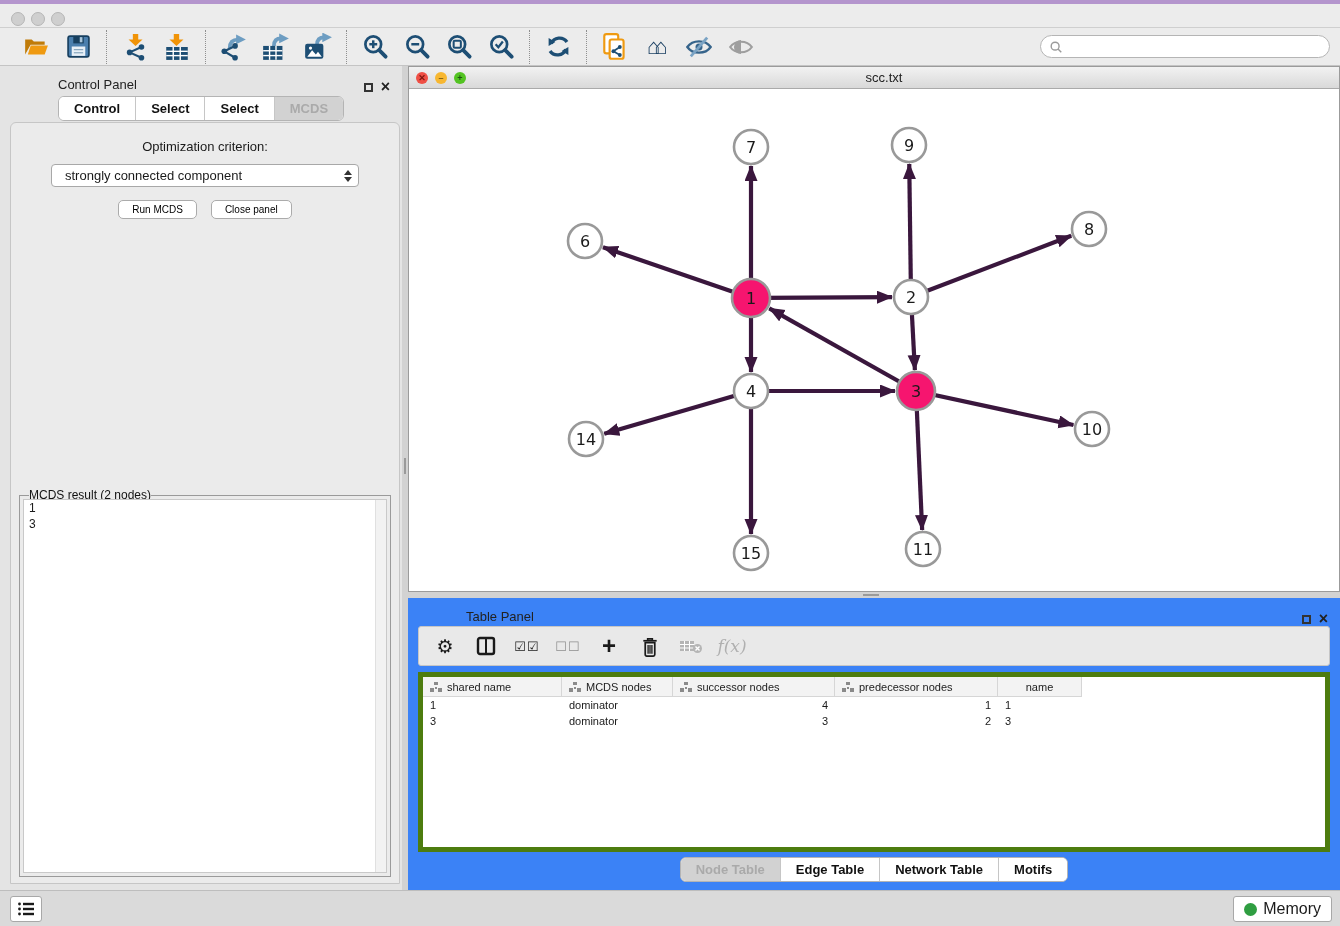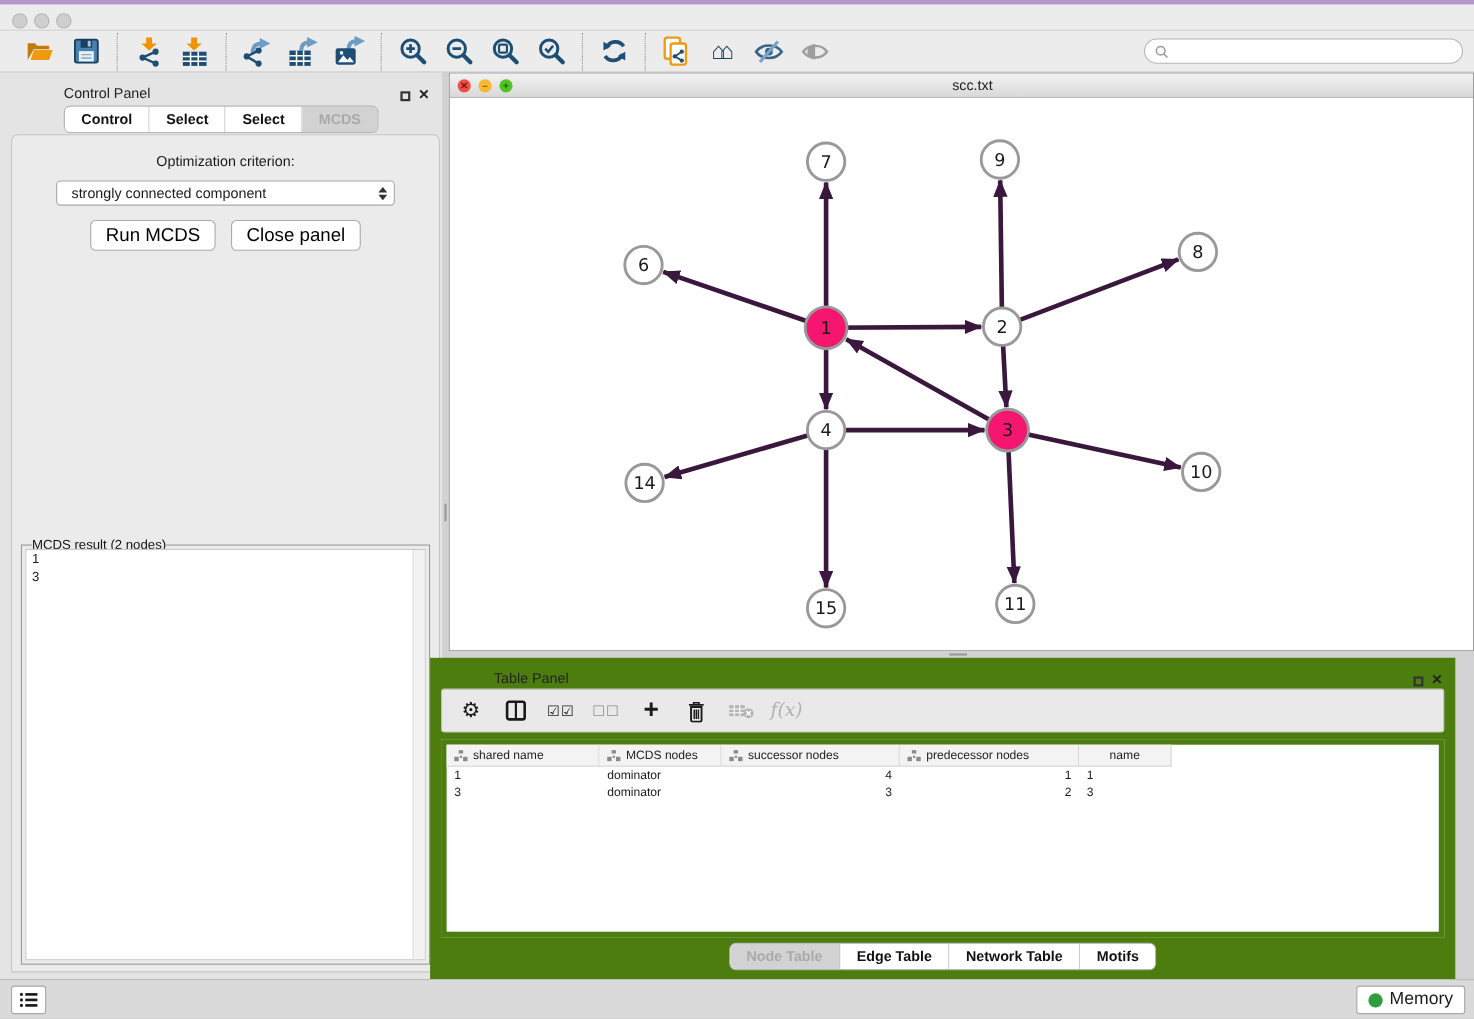--- a/index.html
+++ b/index.html
@@ -32,21 +32,21 @@
   .seg-tab:last-child { border-right:none; }
   .seg-tab.active-gray { background:#d2d2d2; color:#aaaaaa; }
   .cp-inner { position:absolute; left:10px; top:56px; width:390px; height:824px; background:#ebebeb; border:1px solid #c6c6c6; border-radius:6px 6px 0 0; height:762px; }
   .opt-label { text-align:center; margin-top:16px; font-size:13px; }
   .dropdown { margin:10px auto 0 auto; width:308px; height:23px; background:#fff; border:1px solid #a8a8a8; border-radius:4px; display:flex; align-items:center; padding:0 6px 0 13px; font-size:13px; cursor:pointer; }
   .dd-arrows { margin-left:auto; display:flex; flex-direction:column; gap:2px; }
   .dd-arrows i { width:0; height:0; border-left:4px solid transparent; border-right:4px solid transparent; }
   .dd-up { border-bottom:5px solid #333; }
   .dd-down { border-top:5px solid #333; }
   .cp-buttons { display:flex; justify-content:center; gap:14px; margin-top:13px; }
-  .btn { background:#fff; border:1px solid #ababab; border-radius:5px; padding:3px 13px; font-size:17px; font-family:"Liberation Sans",sans-serif; cursor:pointer; }
+  .btn { background:#fff; border:1px solid #ababab; border-radius:5px; padding:3px 13px; font-size:10px; font-family:"Liberation Sans",sans-serif; cursor:pointer; }
   .mcds-fieldset { position:absolute; left:8px; top:372px; width:372px; height:382px; border:1px solid #9a9a9a; background:#ebebeb; }
   .mcds-fieldset legend { font-size:12px; padding:0 3px; margin-left:2px; color:#111; }
   .result-box { position:absolute; left:3px; top:3px; right:3px; bottom:3px; background:#fff; border:1px solid #c9c9c9; overflow:hidden; }
   .result-line { font-size:12px; line-height:16px; padding-left:5px; }
   .result-scroll { position:absolute; top:0; right:0; width:11px; bottom:0; background:#f2f2f2; border-left:1px solid #e0e0e0; }
 
   
   .v-divider { position:absolute; left:402px; top:66px; width:6px; height:824px; background:#d2d2d2; }
   .v-divider::after { content:""; position:absolute; left:2px; top:392px; width:2px; height:16px; background:#9a9a9a; }
   .h-divider { position:absolute; left:408px; top:592px; width:932px; height:6px; background:#d2d2d2; }
@@ -56,21 +56,21 @@
   .net-window { position:absolute; left:408px; top:66px; width:932px; height:526px; border:1px solid #9b9b9b; background:#fff; }
   .net-titlebar { height:22px; background:linear-gradient(#f2f2f2,#d9d9d9); border-bottom:1px solid #aaa; position:relative; display:flex; align-items:center; justify-content:center; }
   .net-title { font-size:13px; color:#222;margin-left:20px; }
   .traffic { position:absolute; top:5px; width:12px; height:12px; border-radius:50%; font-size:9px; line-height:12px; text-align:center; font-weight:bold; cursor:pointer; }
   .t-red { left:7px; background:#ef4f45; color:#7e150e; }
   .t-yellow { left:26px; background:#f7b731; color:#7d5f12; }
   .t-green { left:45px; background:#53c322; color:#1c5410; }
   .net-canvas { position:relative; width:930px; height:502px; background:#fff; }
 
   
-  .table-panel { position:absolute; left:391px; top:598px; width:932px; height:292px; background:#4d7c0f; }
+  .table-panel { position:absolute; left:408px; top:598px; width:932px; height:292px; background:#3b82f6; }
   .tp-toolbar { position:absolute; left:10px; top:28px; width:912px; height:40px; background:#e9e9e9; border:1px solid #c6c6c6; border-radius:3px; display:flex; align-items:center; gap:17px; padding-left:14px; }
   .tp-icon { width:24px; height:24px; display:flex; align-items:center; justify-content:center; font-size:19px; color:#1a1a1a; cursor:pointer; }
   .tp-icon.sm { font-size:13px; letter-spacing:1px; }
   .tp-icon.gray { color:#adadad; cursor:default; }
   .fx { font-family:"DejaVu Serif", serif; font-style:italic; font-size:17px; color:#b0b0b0; }
   .plus-glyph { font-size:24px; font-weight:bold; }
   .tbl { position:absolute; left:10px; top:74px; width:912px; height:180px; background:#fff; border:5px solid #4d7c0f; font-size:11px; }
   .tbl-head { display:flex; height:20px; }
   .th { background:#f3f3f3; border-right:1px solid #d6d6d6; border-bottom:1px solid #d6d6d6; display:flex; align-items:center; gap:5px; padding-left:7px; color:#222; cursor:pointer; }
   .th.center { justify-content:center; padding-left:0; }

